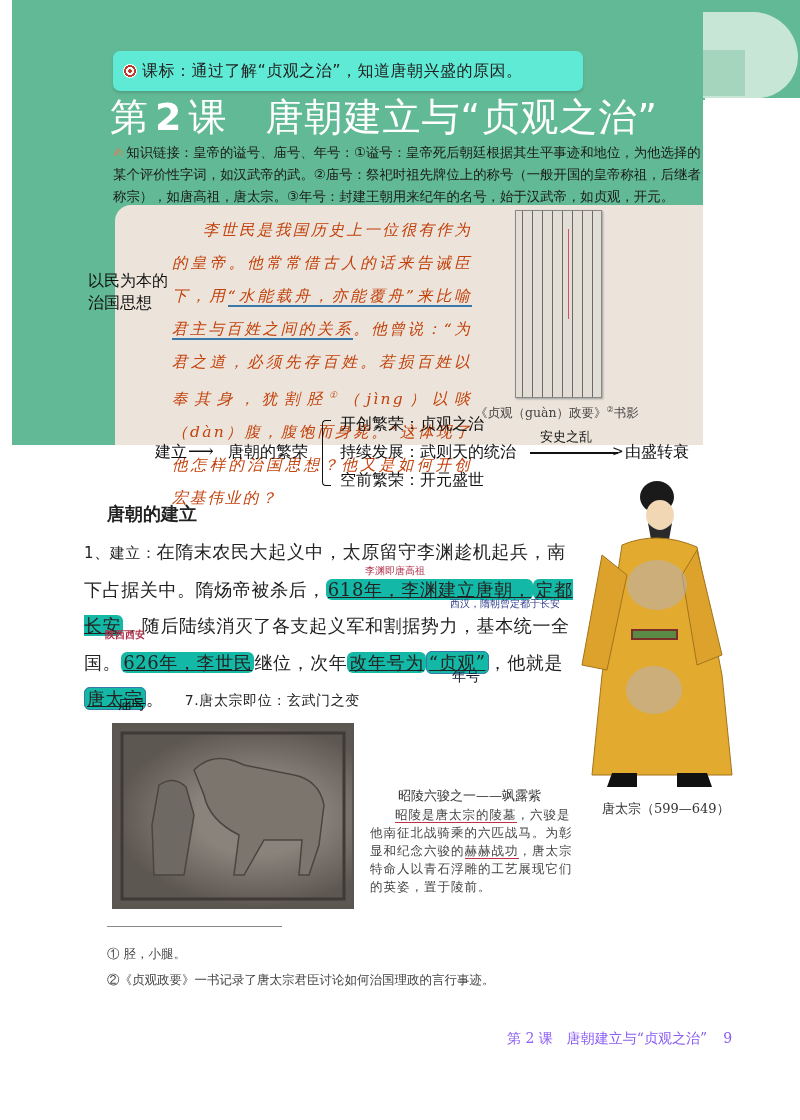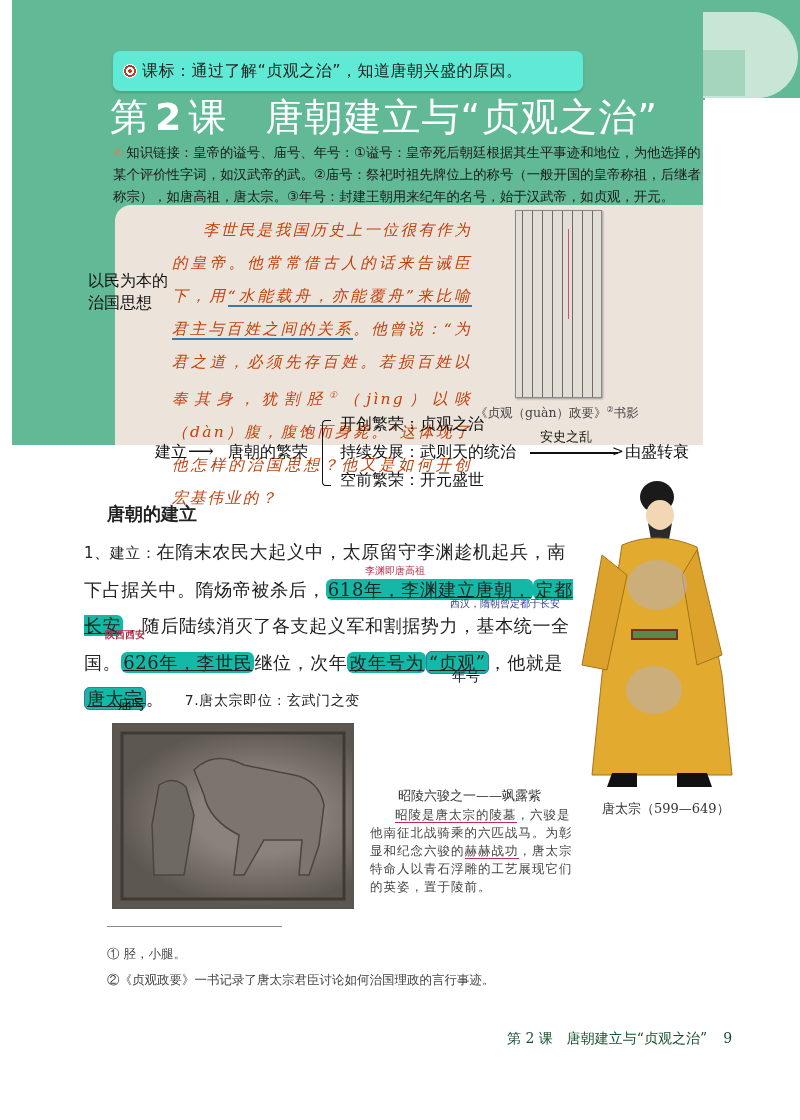--- a/index.html
+++ b/index.html
@@ -45,21 +45,21 @@
   .emperor { left:572px; top:475px; width:168px; height:320px; }
   .emp-cap { left:602px; top:800px; font-size:13px; color:#333; white-space:nowrap; }
   .relief { left:112px; top:723px; width:238px; height:182px; background:#6c6660; border:2px solid #5a5550;
             background-image:radial-gradient(ellipse at 60% 50%,#8a837c 0 30%,#5d5751 70%); }
   .relief-cap { left:398px; top:787px; font-size:13px; color:#333; white-space:nowrap; }
   .relief-text { left:370px; top:806px; width:210px; font-size:12.5px; line-height:18px; color:#444; letter-spacing:1px; }
   .relief-text p { margin:0; text-indent:2em; }
   .ul-red { border-bottom:1.5px solid #c0304a; }
   .fn-rule { left:107px; top:926px; width:175px; height:1px; background:#888; }
   .footnote { left:107px; font-size:12.5px; color:#444; white-space:nowrap; }
-  .footer { left:507px; top:1030px; font-size:14px; color:#14532d; white-space:nowrap; }
+  .footer { left:507px; top:1030px; font-size:14px; color:#8b5cf6; white-space:nowrap; }
   .footer .pn { margin-left:16px; }
 </style>
 </head>
 <body>
 
 <div class="abs green-panel"></div>
 <div class="abs corner-deco"></div>
 <div class="abs corner-leaf"></div>
 <div class="abs corner-leaf2"></div>
 <div class="abs corner-white"></div>

